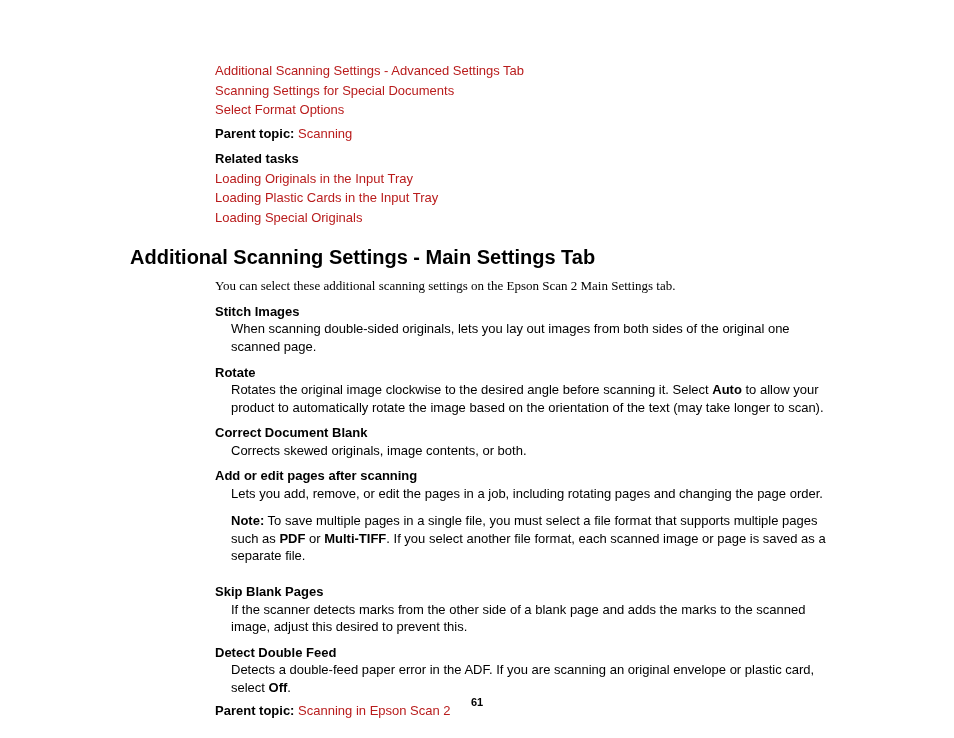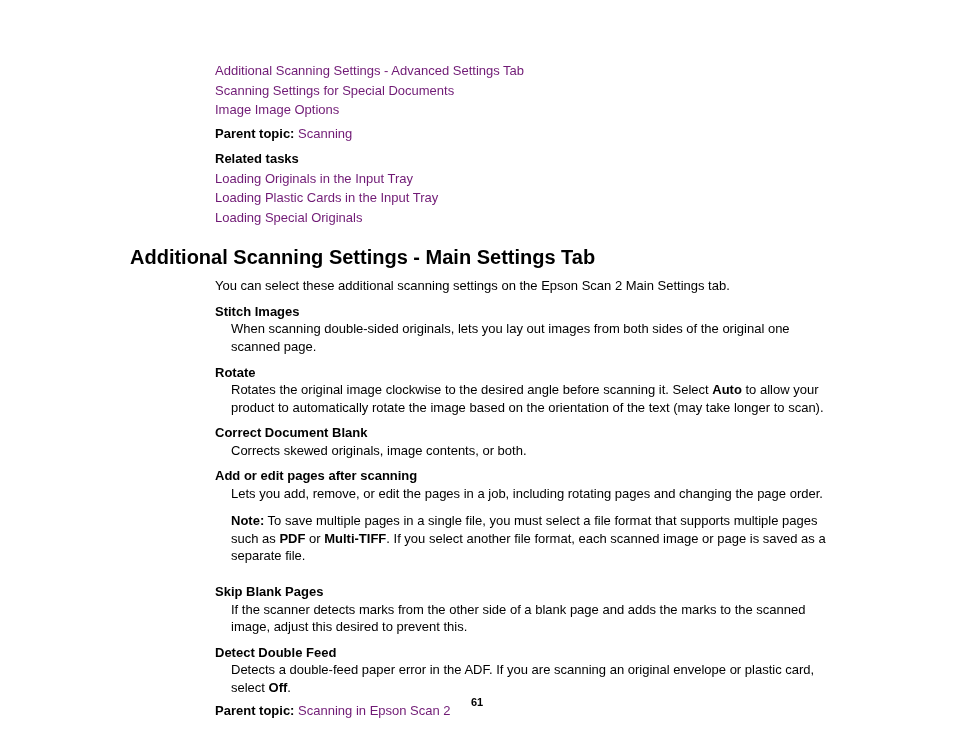--- a/index.html
+++ b/index.html
@@ -17,32 +17,32 @@
     position: relative;
     width: 954px;
     height: 738px;
     padding: 60px 120px 0 130px;
     box-sizing: border-box;
   }
   .topblock {
     margin-left: 85px;
   }
   .link {
-    color: #701a75;
+    color: #b91c1c;
     cursor: pointer;
     margin: 2px 0;
   }
   .bold { font-weight: bold; }
   .group { margin-top: 8px; }
   h2.section-title {
     font-size: 20px;
     font-weight: bold;
     margin: 18px 0 6px 0;
   }
-  .intro { margin-left: 85px; margin-bottom: 8px; }
+  .intro { margin-left: 85px; margin-bottom: 8px; font-family: Liberation Serif, serif; }
   .dl { margin-left: 85px; }
   .dt { font-weight: bold; margin-top: 8px; }
   .dd { margin-left: 16px; margin-bottom: 4px; }
   .note { margin-left: 16px; margin-top: 10px; margin-bottom: 6px; }
   .pagenum {
     position: absolute;
     bottom: 28px;
     left: 0;
     width: 954px;
     text-align: center;
@@ -53,21 +53,21 @@
   .pt-line { margin-top: 6px; }
 </style>
 </head>
 <body>
 
 <div class="page">
 
   <div class="topblock">
     <div class="link">Additional Scanning Settings - Advanced Settings Tab</div>
     <div class="link">Scanning Settings for Special Documents</div>
-    <div class="link">Image Image Options</div>
+    <div class="link">Select Format Options</div>
 
     <div class="pt-line">
       <span class="bold inline">Parent topic:</span>
       <span class="link inline">Scanning</span>
     </div>
 
     <div class="bold group">Related tasks</div>
     <div class="link">Loading Originals in the Input Tray</div>
     <div class="link">Loading Plastic Cards in the Input Tray</div>
     <div class="link">Loading Special Originals</div>

